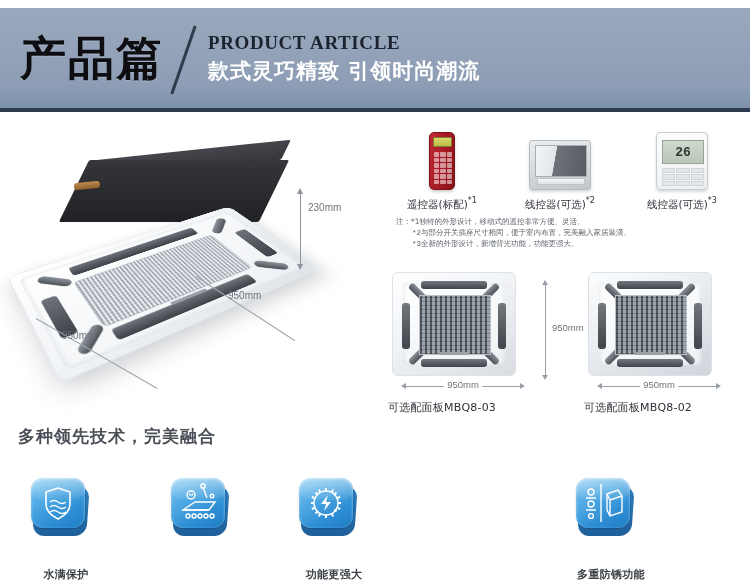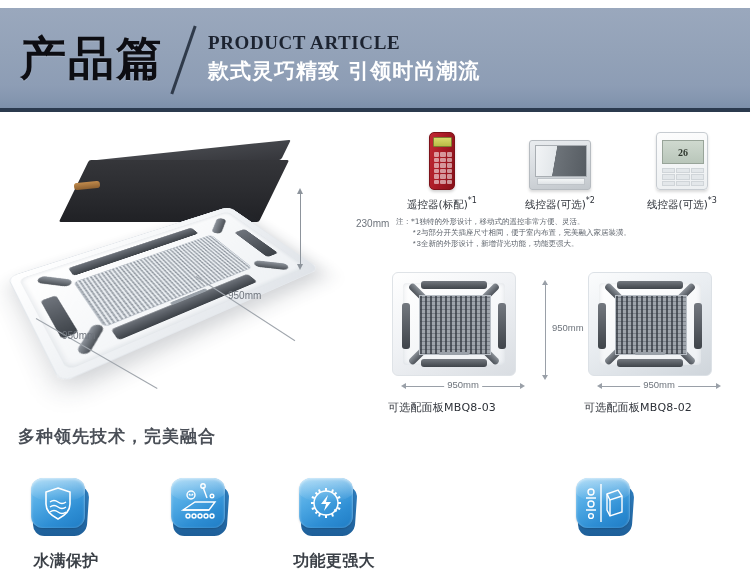--- a/index.html
+++ b/index.html
@@ -112,21 +112,21 @@
   
   .dim-text { font-size: 10px; color: #6e747c; font-family: "Liberation Sans", sans-serif; white-space: nowrap; }
   .dim-v-230 { position: absolute; left: 300px; top: 188px; width: 2px; height: 82px; }
   .dim-v-230 .line { position: absolute; left: 0; top: 6px; width: 1px; height: 70px; background: #8d949c; }
   .dim-v-230 .arrow-up, .dim-v-230 .arrow-dn {
     position: absolute; left: -3px; width: 0; height: 0;
     border-left: 3.5px solid transparent; border-right: 3.5px solid transparent;
   }
   .dim-v-230 .arrow-up { top: 0; border-bottom: 6px solid #8d949c; }
   .dim-v-230 .arrow-dn { bottom: 0; border-top: 6px solid #8d949c; }
-  .dim-v-230 .label { position: absolute; left: 8px; top: 30px; margin-left: 48px; }
+  .dim-v-230 .label { position: absolute; left: 8px; top: 14px; }
   .dim-v-230 .label-bg { position: absolute; left: 4px; top: 28px; width: 42px; height: 14px; background: #fff; }
 
   .dim-950-depth { position: absolute; left: 228px; top: 290px; }
   .dim-950-width { position: absolute; left: 62px; top: 330px; }
   .dim-line-d {
     position: absolute; left: 196px; top: 276px; width: 118px; height: 1px;
     background: #a0a6ad; transform: rotate(33deg); transform-origin: left center;
   }
   .dim-line-w {
     position: absolute; left: 36px; top: 318px; width: 140px; height: 1px;
@@ -174,22 +174,22 @@
   }
 
   .thermostat {
     width: 52px; height: 58px; border-radius: 4px;
     background: linear-gradient(170deg,#fdfdfd,#eceff1);
     border: 1px solid #c7ccd1; position: relative; box-shadow: 0 2px 3px rgba(0,0,0,0.15);
   }
   .thermostat .lcd {
     position: absolute; left: 5px; top: 7px; width: 42px; height: 24px;
     background: linear-gradient(180deg,#cfd9cf,#b9c6ba); border: 1px solid #98a499;
-    color: #30382f; font-size: 10px; font-weight: 700; line-height: 24px; text-align: center;
-    font-family: Liberation Serif, serif;
+    color: #30382f; font-size: 13px; font-weight: 700; line-height: 24px; text-align: center;
+    font-family: Liberation Mono, monospace;
   }
   .thermostat .keys {
     position: absolute; left: 5px; top: 35px; width: 42px; height: 18px;
     display: grid; grid-template-columns: repeat(3,1fr); grid-template-rows: repeat(3,1fr); gap: 1px;
   }
   .thermostat .keys i { background: #e3e7ea; border: 1px solid #d0d5d9; display: block; }
 
   .ctrl-notes {
     position: absolute; left: 396px; top: 216px; width: 330px;
     font-size: 7.5px; color: #5d636b; line-height: 1.55; font-family: "DejaVu Sans", sans-serif;
@@ -281,21 +281,21 @@
     box-shadow: inset 0 1px 3px rgba(255,255,255,0.55), 0 1px 2px rgba(0,0,0,0.18);
     overflow: hidden;
   }
   .fi::after {
     content: ""; position: absolute; left: 0; top: 0; width: 100%; height: 46%;
     background: linear-gradient(180deg, rgba(255,255,255,0.42), rgba(255,255,255,0.02));
     border-radius: 12px 12px 40% 40%;
   }
   .fi svg { position: absolute; left: 0; top: 0; width: 54px; height: 50px; z-index: 2; }
   .f-label {
-    margin-top: 15px; font-size: 16px; color: #3b4047; font-weight: 700;
+    margin-top: 31px; font-size: 11px; color: #3b4047; font-weight: 700;
     font-family: "DejaVu Sans", sans-serif; letter-spacing: 0.3px; padding-left: 12px;
   }
 </style>
 </head>
 <body>
 
 <div class="page">
 
   <div class="banner">
     <div class="banner-inner">
@@ -554,16 +554,17 @@
             <path d="M10 20 L20 20"></path>
             <circle cx="15" cy="26" r="3"></circle>
             <path d="M10 32 L20 32"></path>
             <circle cx="15" cy="38" r="2.4"></circle>
             <path d="M31 16 L42 12 L46 18 L46 34 L34 38 L31 32 Z"></path>
             <path d="M31 16 L34 22 L46 18"></path>
             <path d="M34 22 L34 38"></path>
           </svg>
         </div>
       </div>
+      <div class="f-label">多重防锈功能</div>
     </div>
   </div>
 
 </div>
 
 </body></html>

